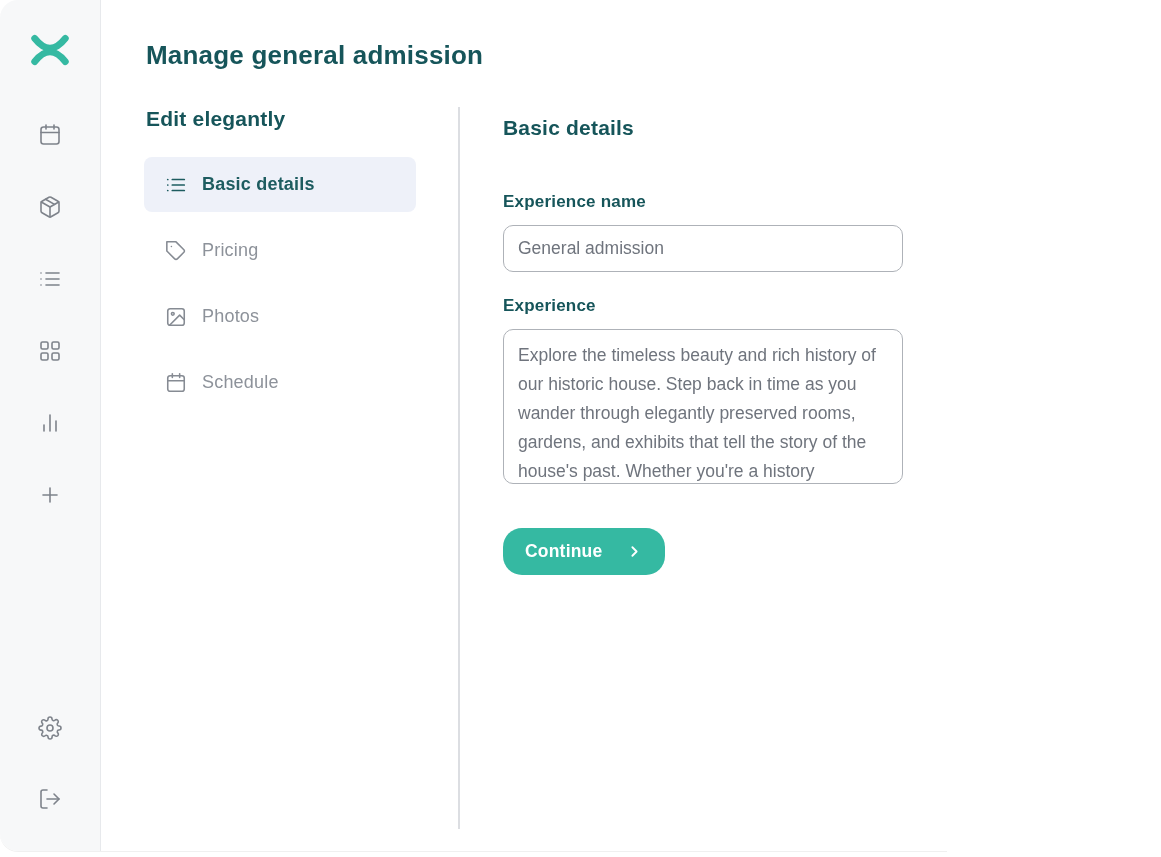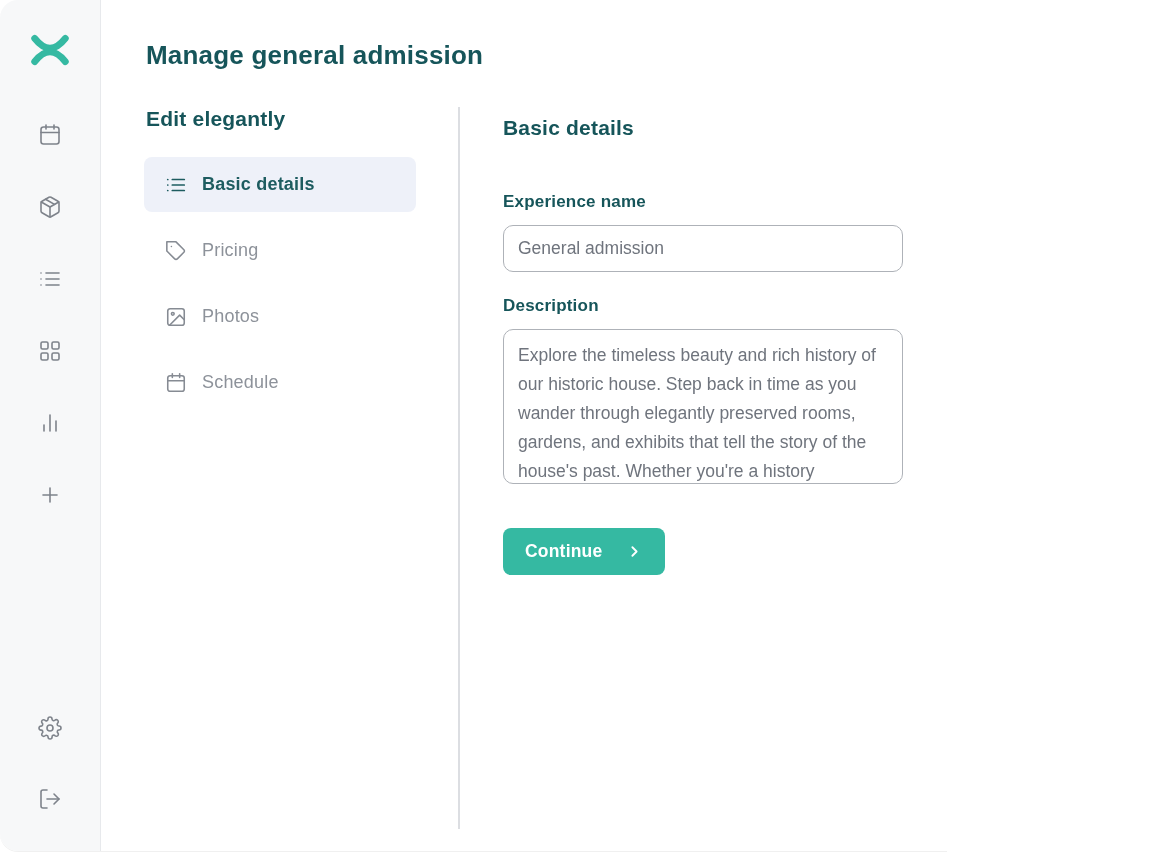--- a/index.html
+++ b/index.html
@@ -91,21 +91,21 @@
     resize: none;
     outline: none;
     display: block;
     overflow: hidden;
   }
 
   .continue-btn {
     display: inline-flex; align-items: center; gap: 24px;
     height: 47px; padding: 0 22px;
     background: #35b9a2;
-    border: none; border-radius: 8px;
+    border: none; border-radius: 19px;
     color: #ffffff;
     font-family: "Liberation Sans", sans-serif;
     font-size: 17.5px; font-weight: 700; letter-spacing: 0.2px;
     cursor: pointer;
     justify-content: center;
   }
   .continue-btn svg { width: 17px; height: 17px; stroke: #ffffff; stroke-width: 2.6; fill: none; stroke-linecap: round; stroke-linejoin: round; }
 </style>
 </head>
 <body>
@@ -250,21 +250,21 @@
 
       <section class="right-col">
         <h2 class="section-heading">Basic details</h2>
 
         <div class="field-group-name">
           <label class="field-label">Experience name</label>
           <input class="text-input" type="text" value="General admission" style="">
         </div>
 
         <div class="field-group-desc">
-          <label class="field-label">Description</label>
+          <label class="field-label">Experience</label>
           <textarea class="textarea-input" style="">Explore the timeless beauty and rich history of our historic house. Step back in time as you wander through elegantly preserved rooms, gardens, and exhibits that tell the story of the house's past. Whether you're a history enthusiast or simply looking for a peaceful day out,</textarea>
         </div>
 
         <button class="continue-btn">
           <span>Continue</span>
           <svg viewBox="0 0 24 24">
               <polyline points="9 18 15 12 9 6"></polyline>
             </svg>
         </button>
       </section>

